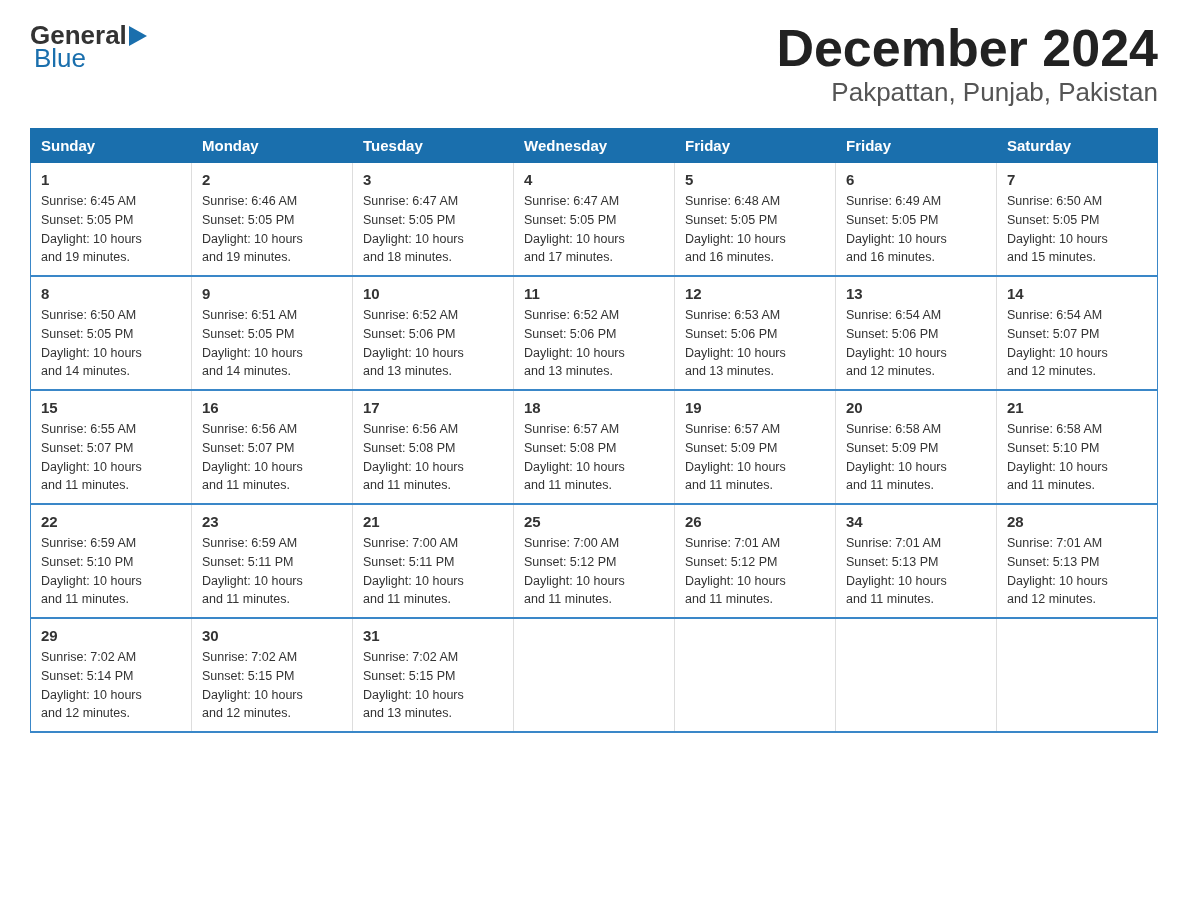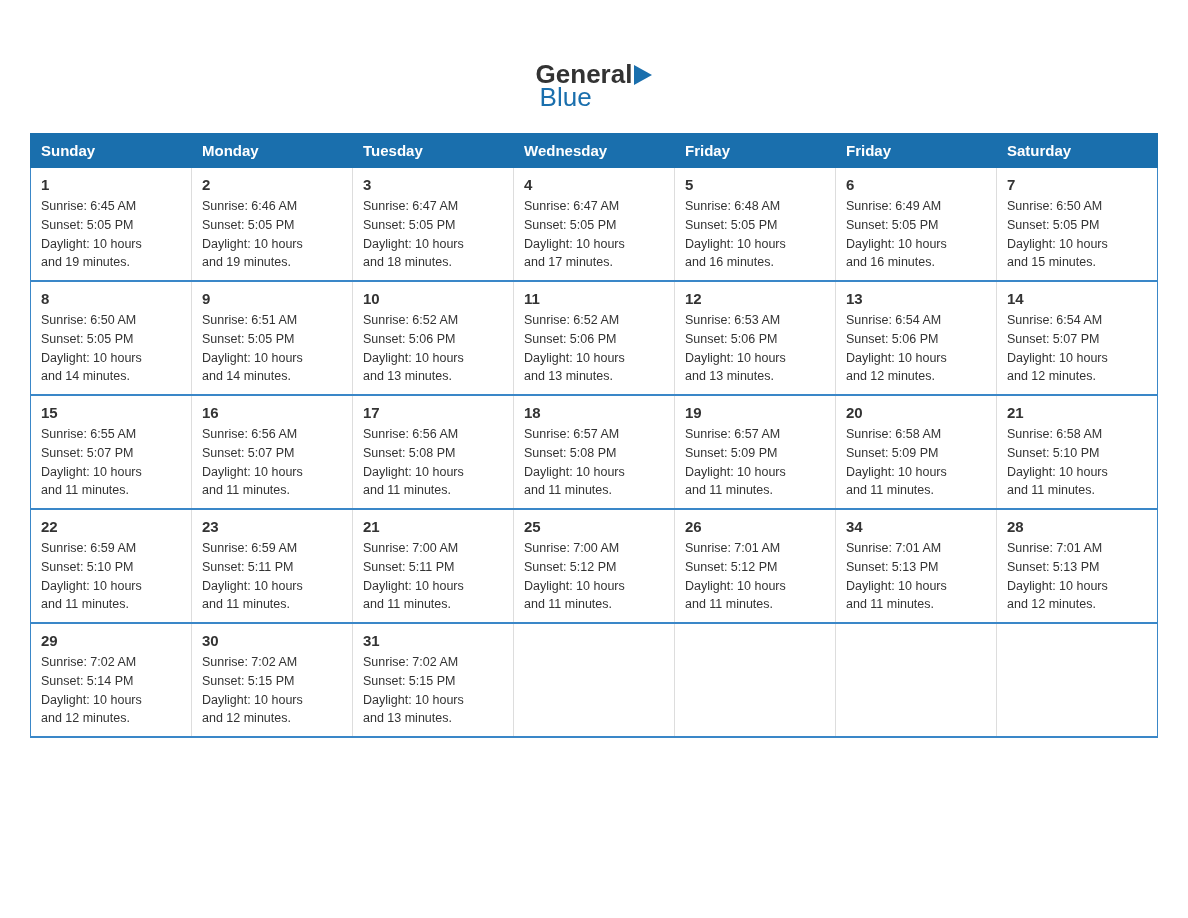--- a/index.html
+++ b/index.html
@@ -5,24 +5,23 @@
     * { box-sizing: border-box; margin: 0; padding: 0; }
     body {
       font-family: Arial, sans-serif;
       background: #fff;
       padding: 20px 30px;
       width: 1188px;
       min-height: 918px;
     }
     .header {
       display: flex;
-      justify-content: center;
+      justify-content: space-between;
       align-items: flex-start;
       margin-bottom: 20px;
-      margin-top: 39px;
     }
     .logo {
       display: flex;
       flex-direction: column;
       align-items: flex-start;
     }
     .logo-text-general {
       font-size: 26px;
       font-weight: bold;
       color: #333;
@@ -107,20 +106,24 @@
     <div style="display:flex;align-items:center;">
       <span class="logo-text-general">General</span>
       <div style="display:inline-flex;flex-direction:column;margin-left:2px;">
         <svg width="18" height="20" viewBox="0 0 18 20">
           <polygon points="0,0 18,10 0,20" fill="#1a6fad"></polygon>
         </svg>
       </div>
     </div>
     <span class="logo-text-blue" style="margin-top:-8px;margin-left:4px;">Blue</span>
   </div>
+  <div class="title-block">
+    <h1>December 2024</h1>
+    <h2>Pakpattan, Punjab, Pakistan</h2>
+  </div>
 </div>
 
 <table>
   <thead>
     <tr>
     <th>Sunday</th>
         <th>Monday</th>
         <th>Tuesday</th>
         <th>Wednesday</th>
         <th>Friday</th>

